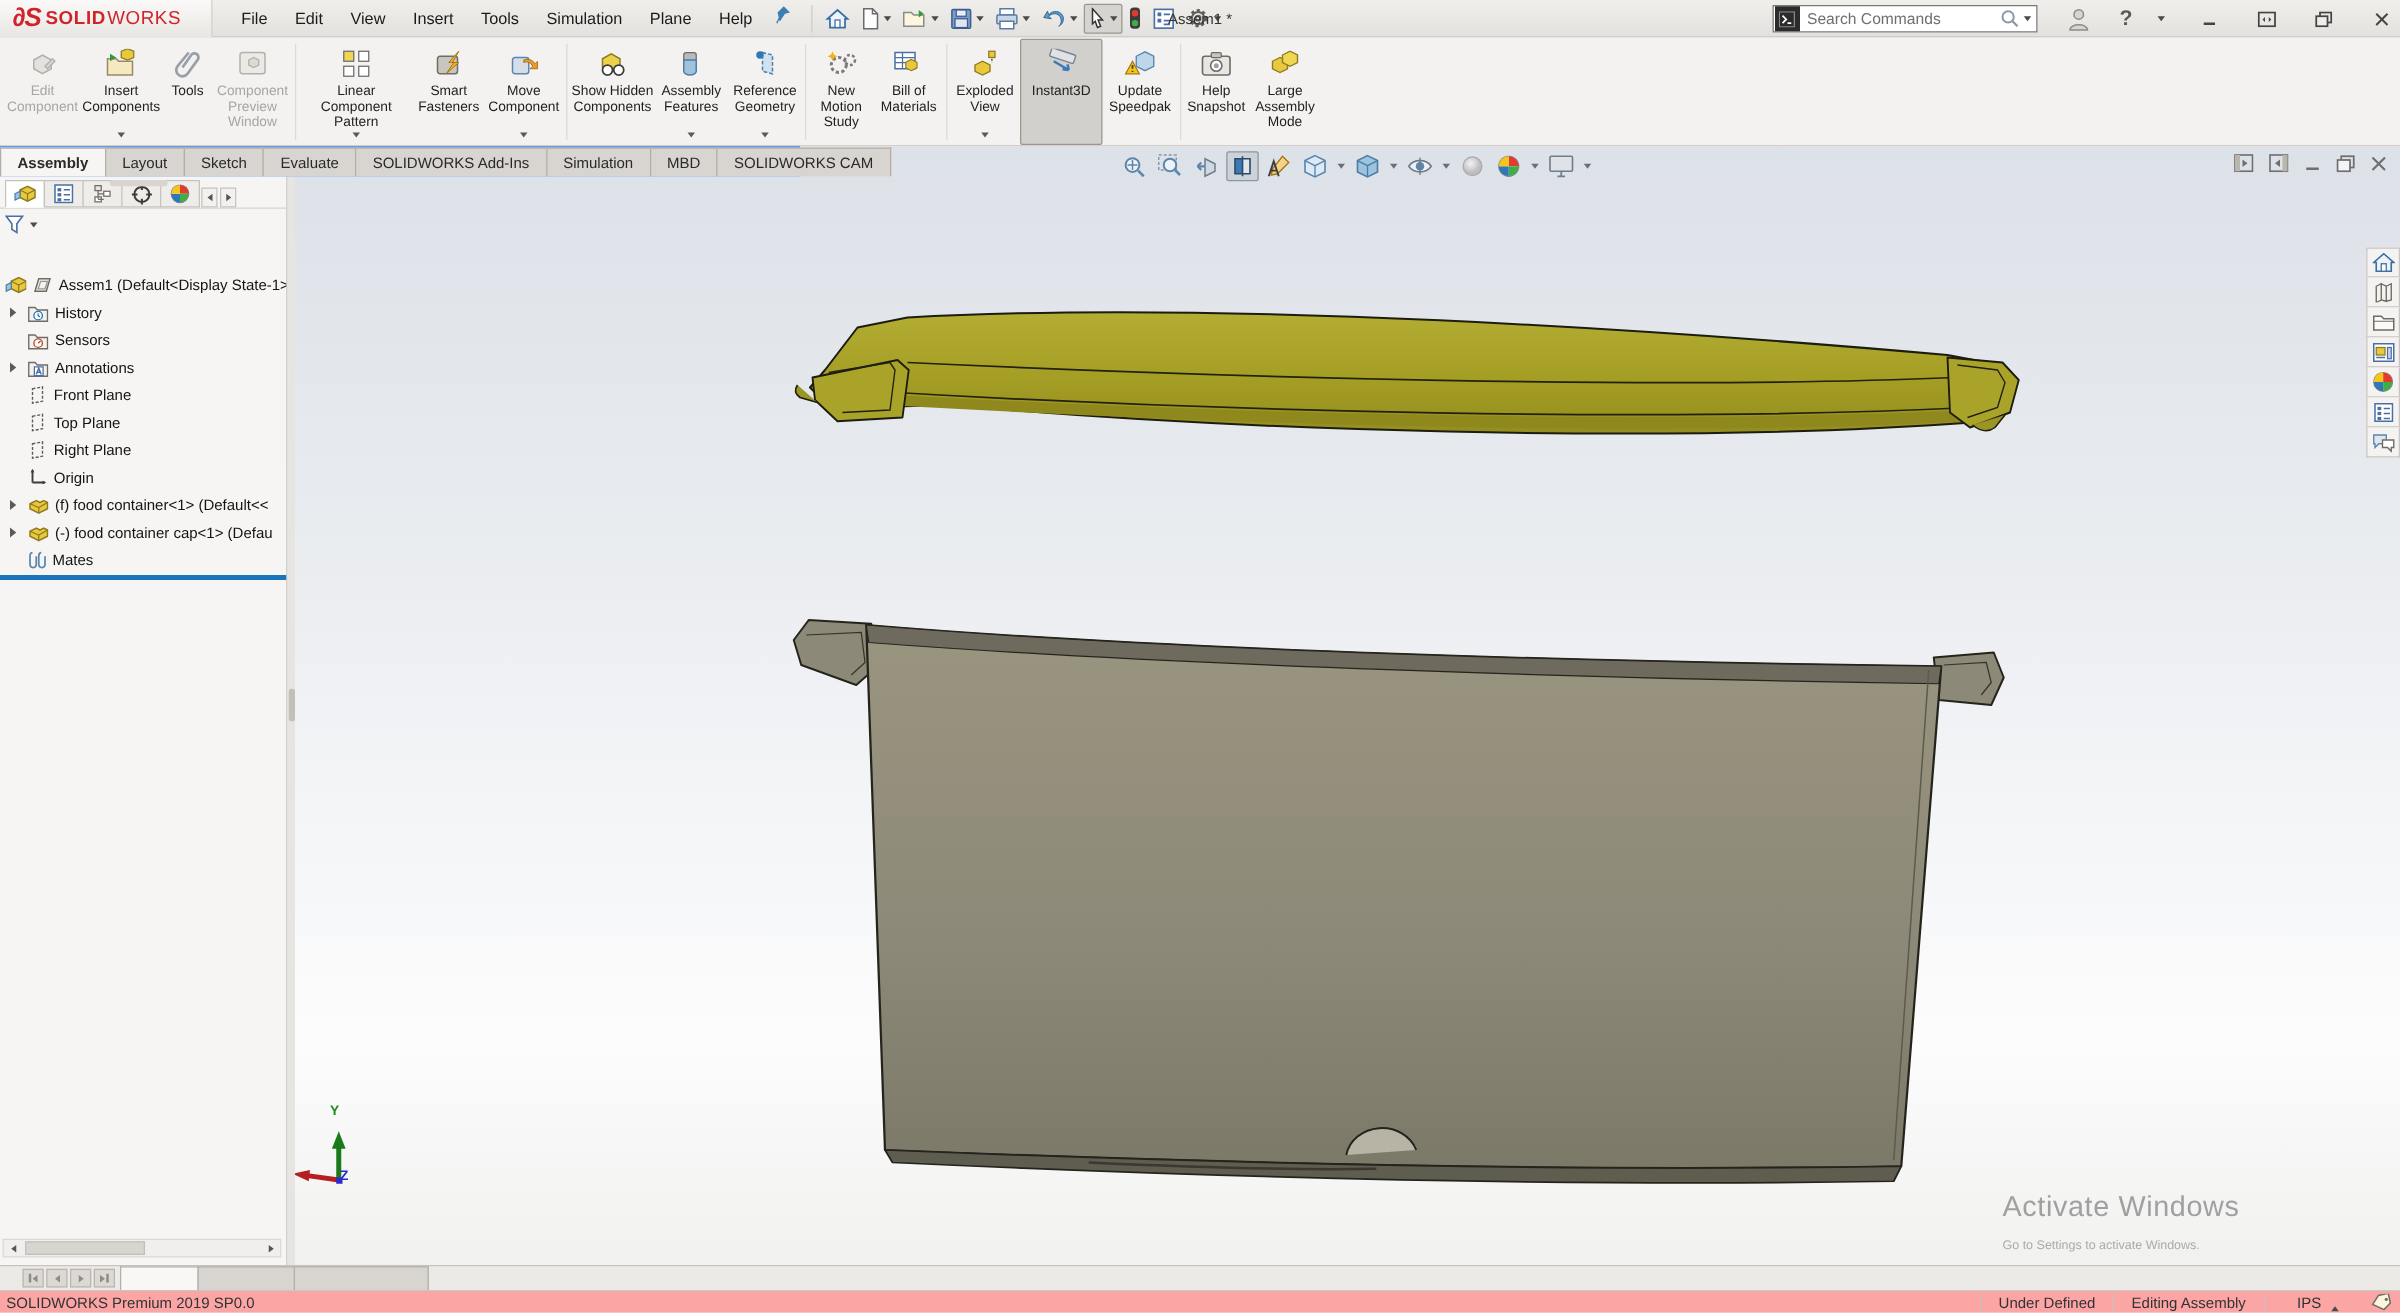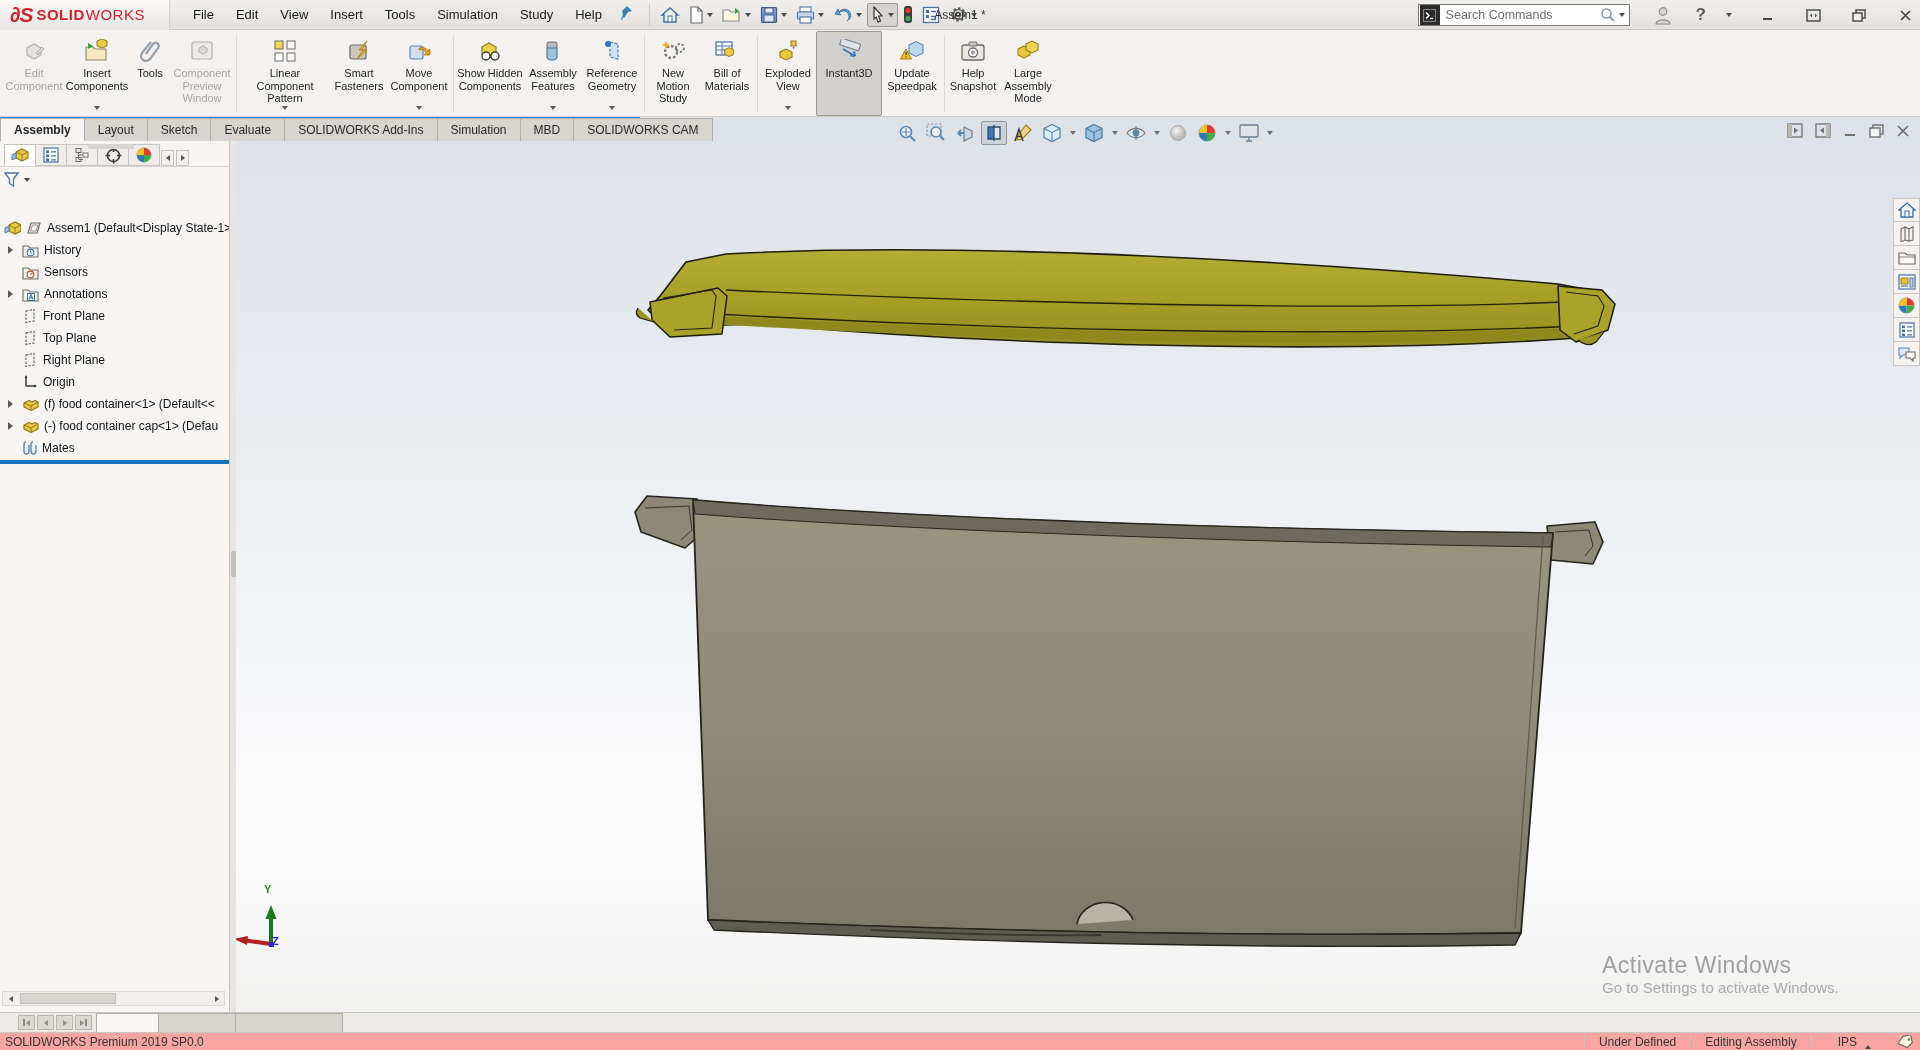--- a/index.html
+++ b/index.html
@@ -91,21 +91,21 @@
     overflow:hidden;
   }
   .headsup { position:absolute; top:4px; left:894px; display:flex; align-items:center; gap:3px; }
   .hbtn { width:26px; height:24px; display:flex; align-items:center; justify-content:center; border:1px solid transparent; border-radius:2px; }
   .hbtn.pressed { background:#ccd2d9; border-color:#8f959c; }
   .hcaret { width:0; height:0; border-left:3px solid transparent; border-right:3px solid transparent; border-top:4px solid #6a7077; margin:0 2px; }
   .winctrls { position:absolute; top:6px; right:10px; display:flex; align-items:center; gap:12px; }
 
   .watermark { position:absolute; left:1602px; top:835px; color:#a5a5a5; }
   .watermark .wm-title { font-size:23px; letter-spacing:0.5px; color:#a0a0a0; }
-  .watermark .wm-sub { font-size:15px; margin-top:0; color:#aaaaaa; }
+  .watermark .wm-sub { font-size:10px; margin-top:12px; color:#aaaaaa; }
 
   .triad { position:absolute; left:228px; top:778px; width:62px; height:64px; }
   .triad-label { position:absolute; font-size:11px; font-weight:bold; }
   .triad-y { left:36px; top:-12px; color:#1f8f1f; }
   .triad-x { left:-6px; top:28px; color:#cc1f1f; }
   .triad-z { left:44px; top:40px; color:#2a2ad0; }
 
   
   .taskpane { position:absolute; right:0; top:81px; width:27px; }
   .tpbtn {
@@ -178,21 +178,21 @@
       <span class="solid">SOLID</span>
       <span class="works">WORKS</span>
     </div>
     <div class="menus">
       <span class="menu-item">File</span>
       <span class="menu-item">Edit</span>
       <span class="menu-item">View</span>
       <span class="menu-item">Insert</span>
       <span class="menu-item">Tools</span>
       <span class="menu-item">Simulation</span>
-      <span class="menu-item">Study</span>
+      <span class="menu-item">Plane</span>
       <span class="menu-item">Help</span>
     </div>
     <span class="pin">
       <svg width="14" height="16" viewBox="0 0 14 16">
           <path d="M8 1 L13 6 L9 7 L5 13 L4 12 L3 15 L2 14 L4 10 L3 6 Z" fill="#3d7fb5"></path>
         </svg>
     </span>
     <div class="tb-sep"></div>
 
     <div class="qat">

